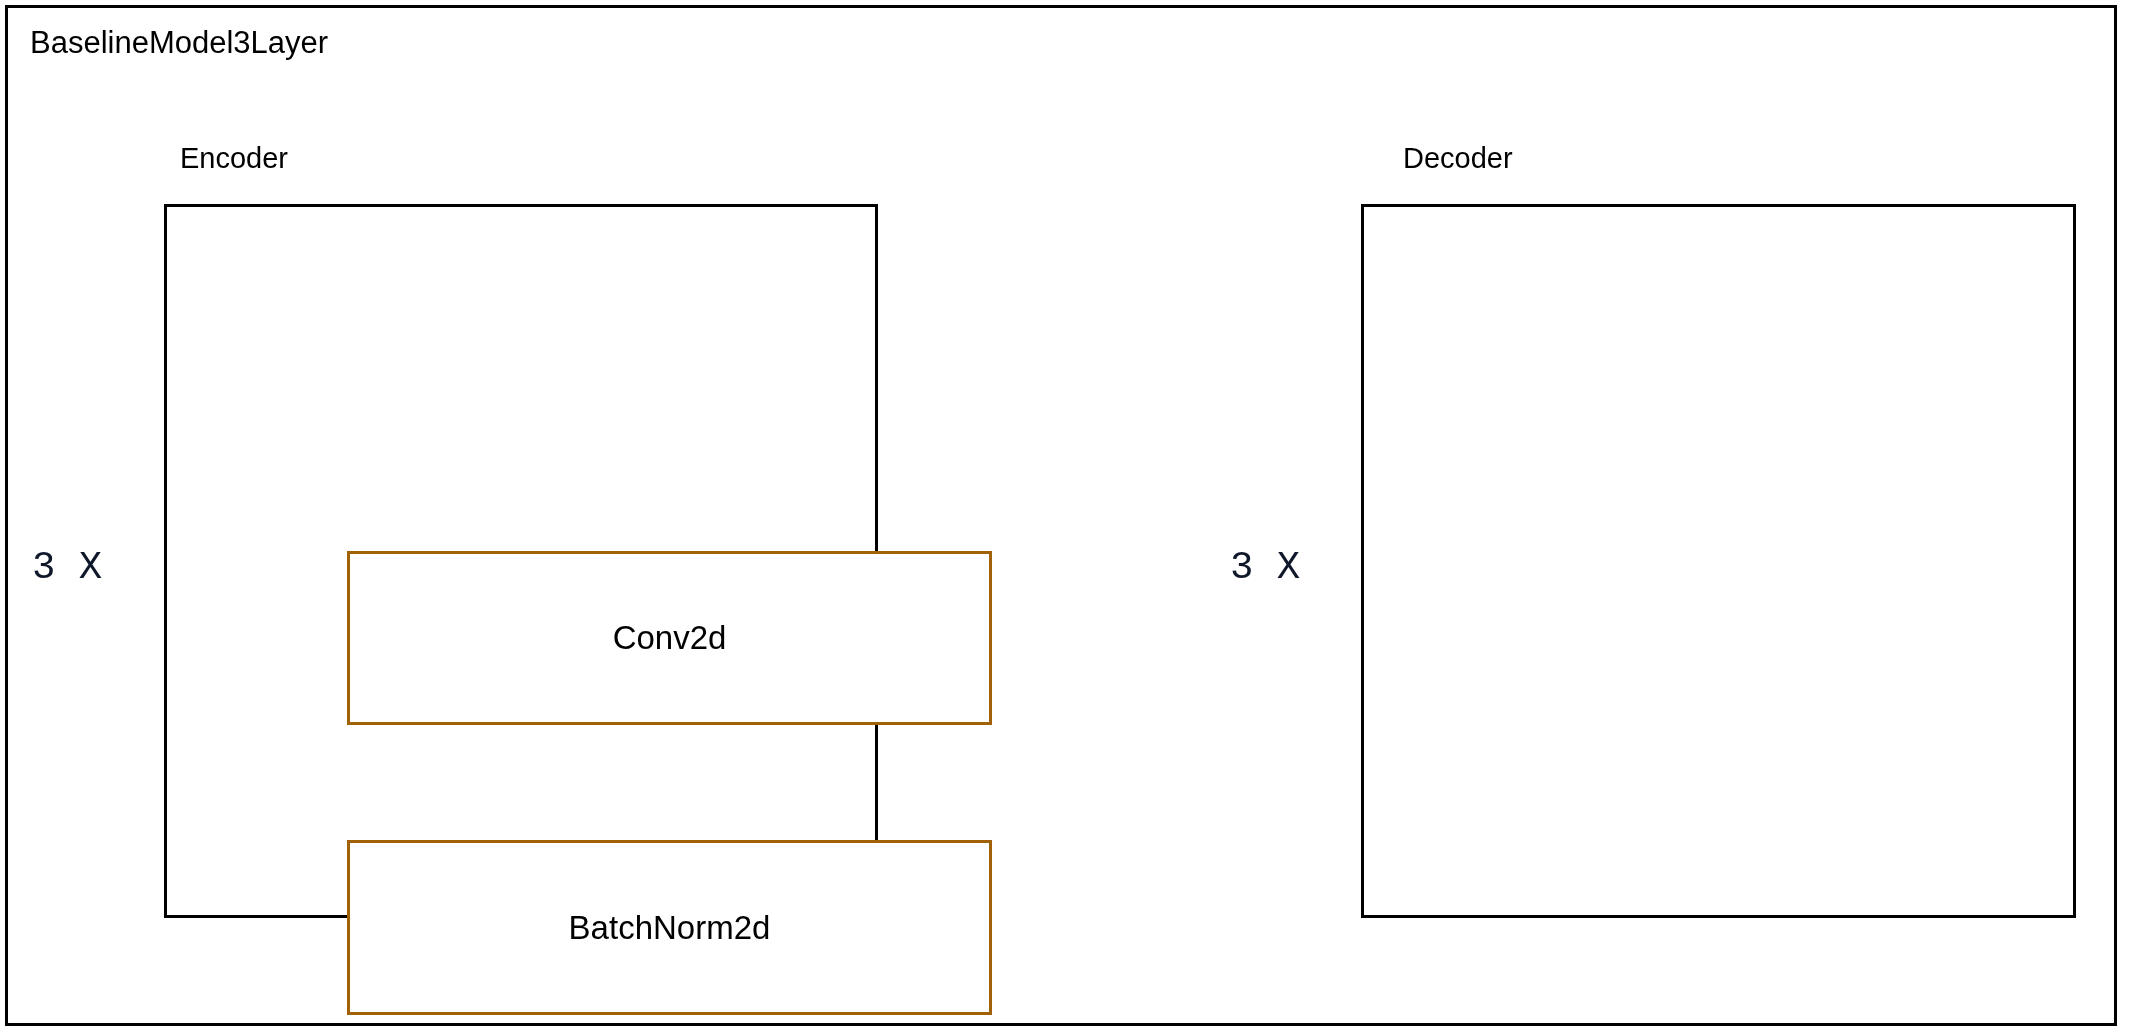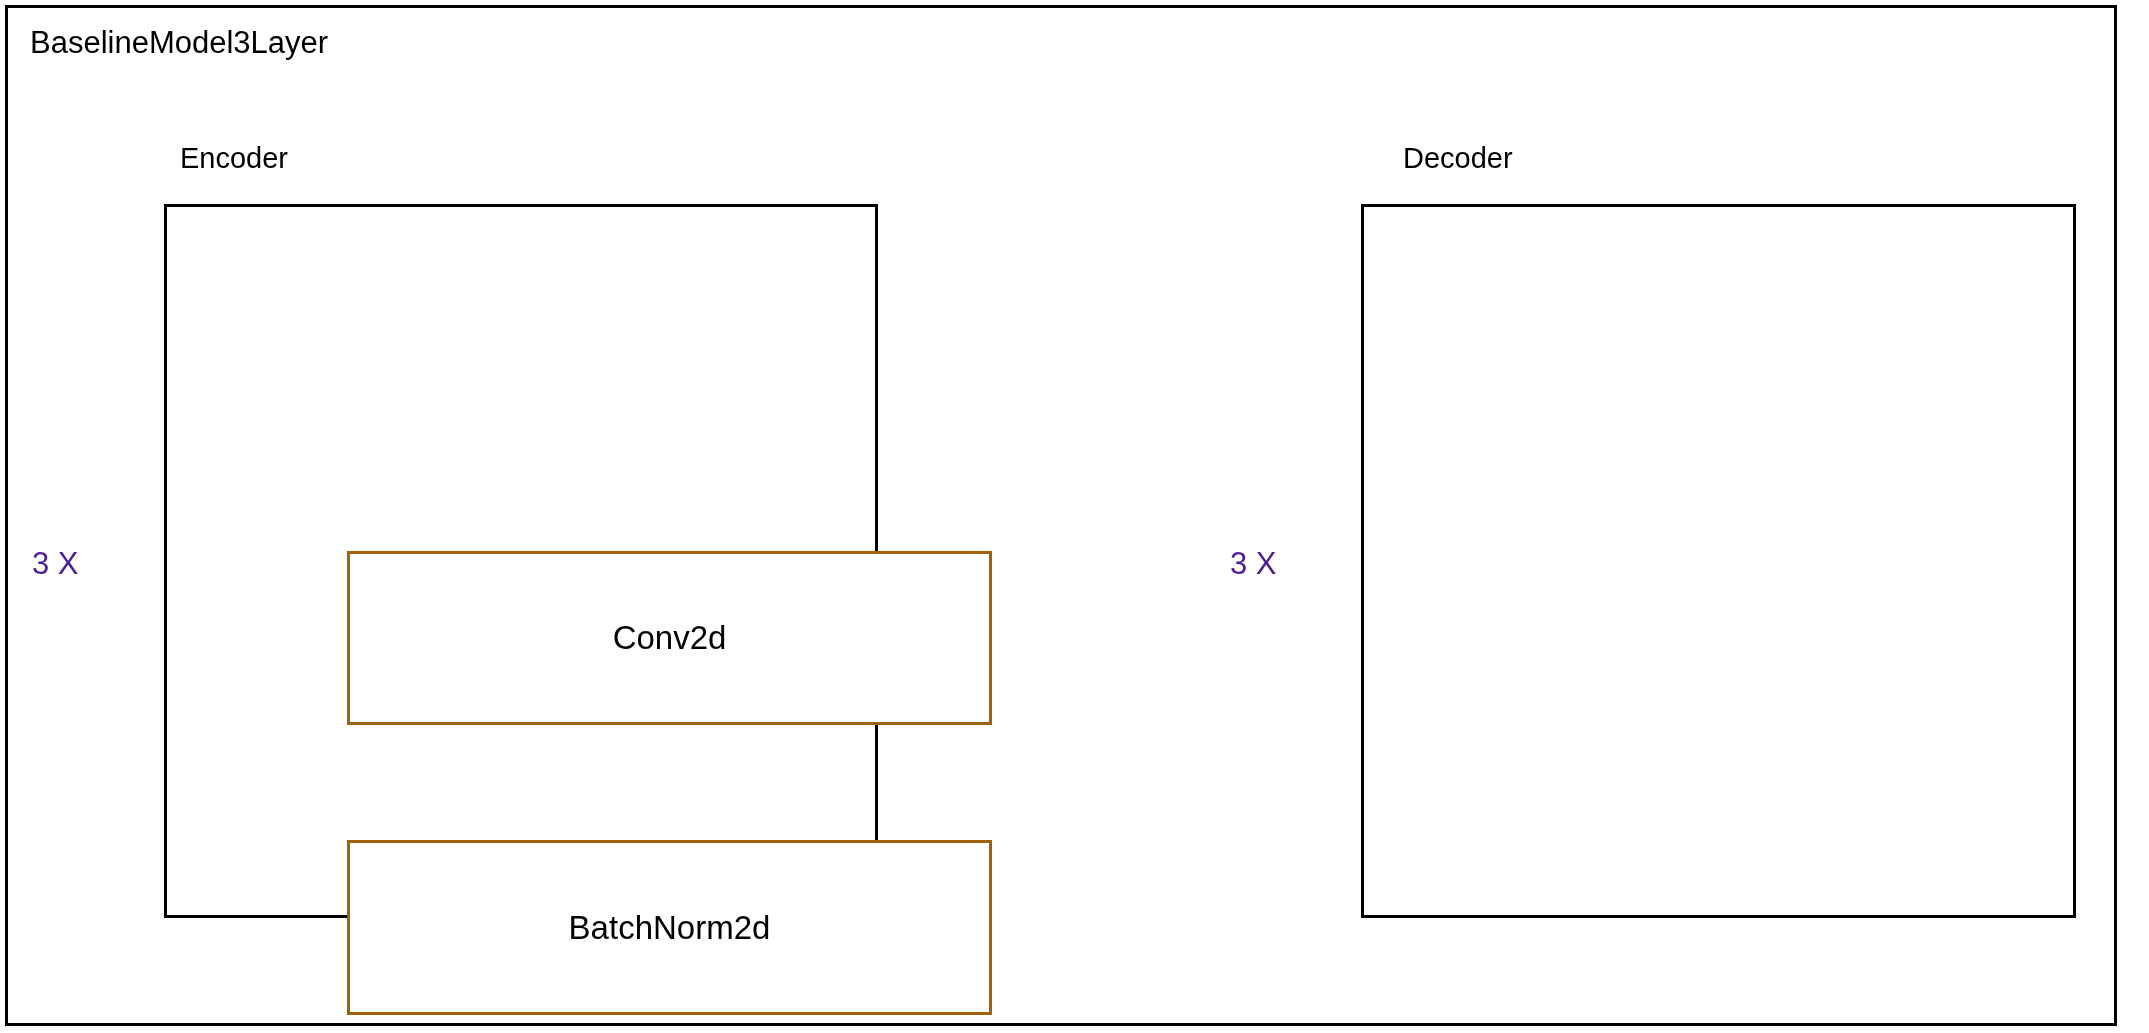--- a/index.html
+++ b/index.html
@@ -59,24 +59,25 @@
 
   .group-encoder { left: 156px; top: 196px; width: 714px; height: 714px; }
   .group-decoder { left: 1353px; top: 196px; width: 715px; height: 714px; }
 
   .label-encoder { left: 172px; top: 133px; }
   .label-decoder { left: 1371px; top: 133px; margin-left: 24px; }
 
   
   .repeat-label {
     position: absolute;
-    font-size: 31px;
+    font-size: 39px;
     line-height: 1.2;
     white-space: nowrap;
-    color: #4c1d95;
+    color: #0f172a;
+    font-family: Liberation Mono, monospace;
   }
   .repeat-encoder { left: 24px; top: 537px; }
   .repeat-decoder { left: 1222px; top: 537px; }
 
   
   .layer-box {
     position: absolute;
     border: 3px solid #a16207;
     box-sizing: border-box;
     background: #ffffff;

